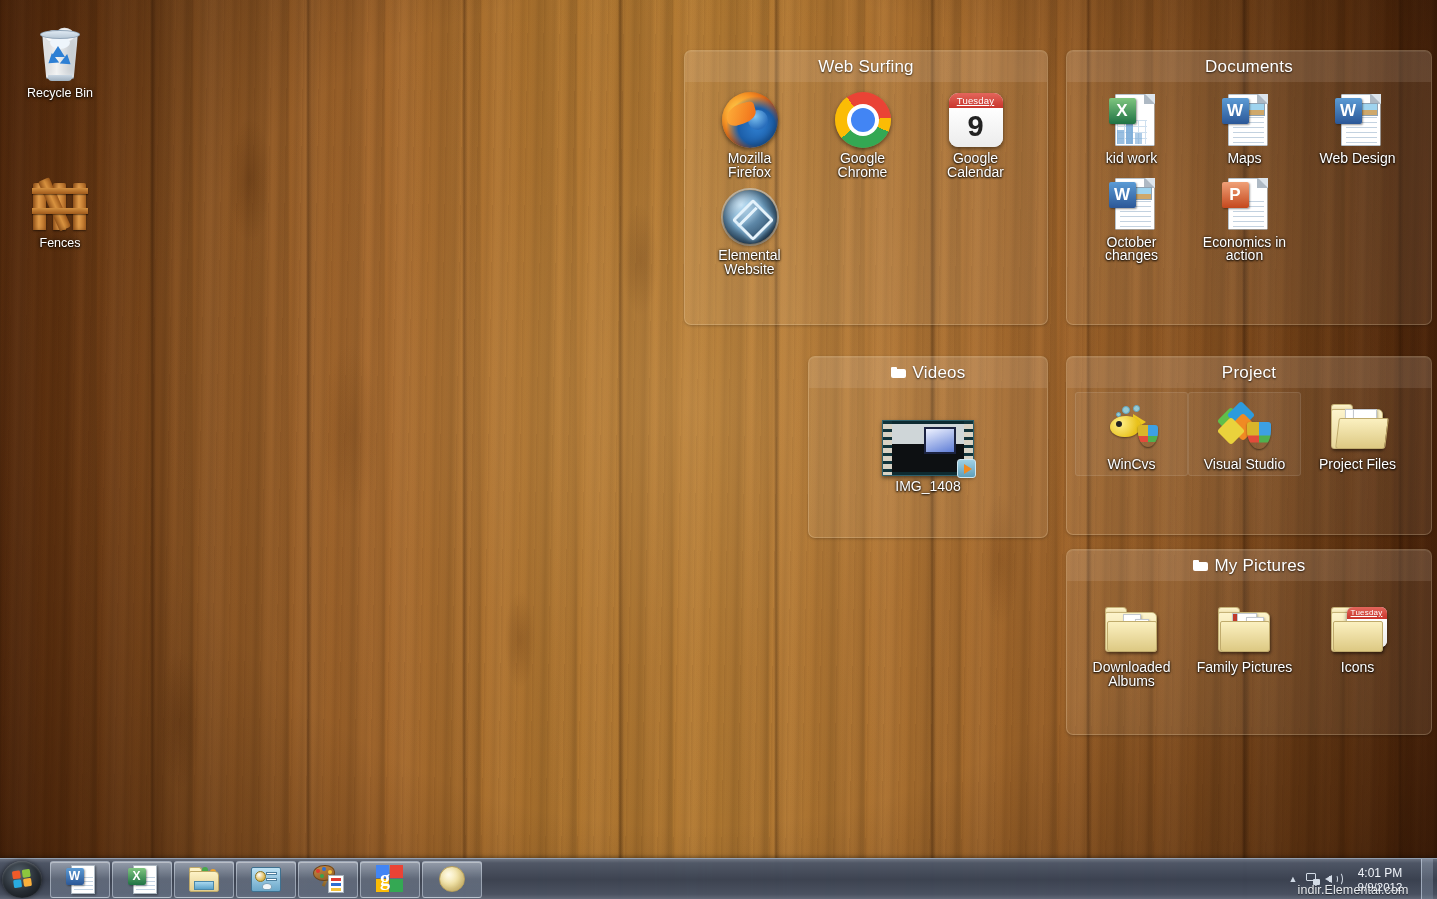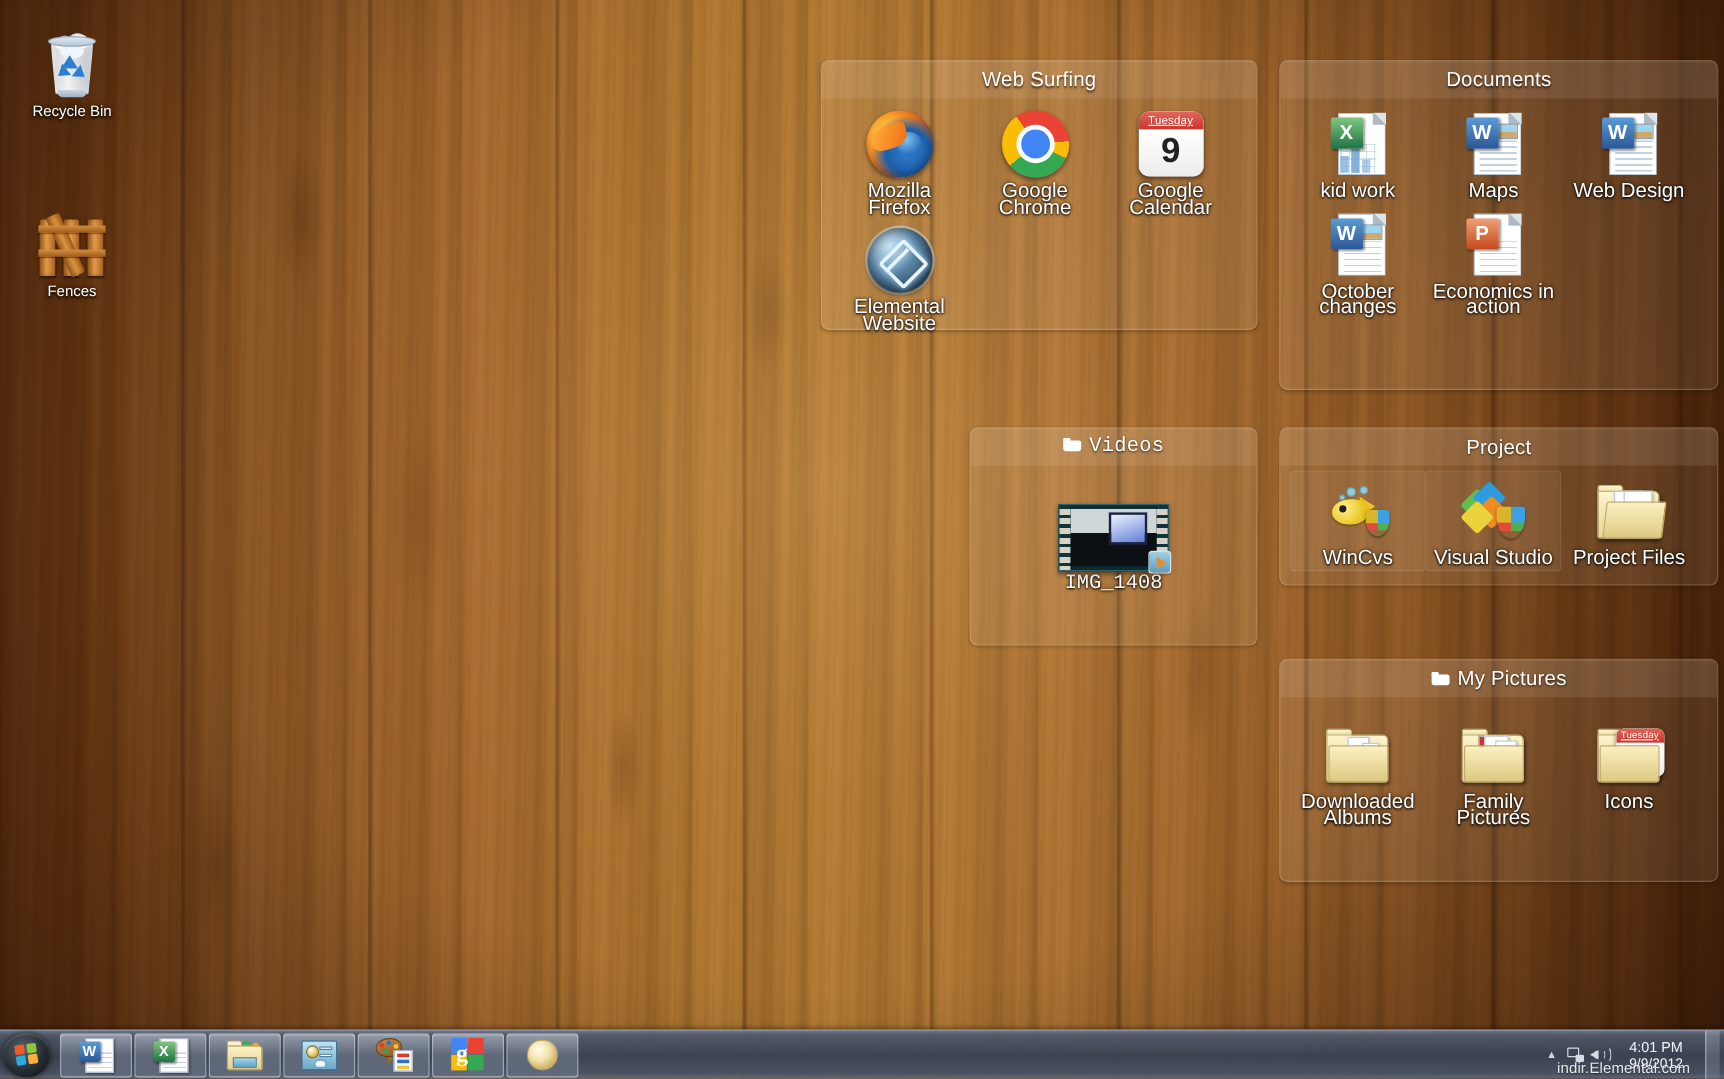--- a/index.html
+++ b/index.html
@@ -159,21 +159,21 @@
     background:#fff; border-radius:1px 1px 0 0;
   }
   .fence-body { display:flex; flex-wrap:wrap; padding:4px 8px 8px; align-content:flex-start; }
 
   .f-item {
     width:113px; padding:5px 2px 4px; text-align:center;
     cursor:default; user-select:none; border-radius:3px;
   }
   .f-item .art { height:58px; display:flex; align-items:center; justify-content:center; }
   .f-item .nm {
-    margin-top:3px; font-size:17px; color:#fff; line-height:13.5px;
+    margin-top:3px; font-size:14px; color:#fff; line-height:13.5px;
     text-shadow:0 1px 2px rgba(0,0,0,0.95), 0 0 3px rgba(0,0,0,0.85);
   }
   .f-item.sel { background:rgba(255,255,255,0.055); box-shadow:inset 0 0 0 1px rgba(255,255,255,0.10); }
 
   
   .ff { width:56px;height:56px;border-radius:50%; position:relative;
     background:radial-gradient(circle at 62% 62%, #2f7fd0 0%, #1c5ea8 38%, rgba(28,94,168,0) 62%),
                radial-gradient(circle at 30% 34%, #ffd34d 0%, #f79325 34%, #e35d13 62%, #c03a08 88%);
     box-shadow:0 2px 4px rgba(0,0,0,.5), inset -2px -3px 6px rgba(0,0,0,.25);
   }
@@ -476,21 +476,21 @@
         <div class="fl-post"></div>
         <div class="fl-post"></div>
       <div class="fl-diag"></div>
       <div class="fl-rail r1"></div>
         <div class="fl-rail r2"></div>
     </div>
   </div>
   <div class="lbl">Fences</div>
 </div>
 
-<div class="fence" style="left:684px; top:50px; width:364px; height:225px;">
+<div class="fence" style="left:684px; top:50px; width:364px; height:275px;">
   <div class="fence-title">Web Surfing</div>
   <div class="fence-body">
 
     <div class="f-item">
       <div class="art">
           <div class="ff"></div>
         </div>
       <div class="nm"><span>Mozilla</span><br>
         <span>Firefox</span></div>
     </div>
@@ -590,21 +590,21 @@
             <div class="badge p">P</div>
           </div>
       </div>
       <div class="nm"><span>Economics in</span><br>
         <span>action</span></div>
     </div>
 
   </div>
 </div>
 
-<div class="fence" style="left:808px; top:356px; width:240px; height:182px;font-family:Liberation Mono, monospace;">
+<div class="fence" style="left:808px; top:356px; width:240px; height:182px;">
   <div class="fence-title">
     <span class="fldr"></span><span>Videos</span>
   </div>
   <div class="fence-body" style="padding-top:26px; justify-content:center; gap:6px;">
 
     <div class="f-item" style="width:105px;">
       <div class="art">
         <div class="vid">
           <div class="pic">
               <div class="scene1"></div>
@@ -616,21 +616,21 @@
             </div>
         </div>
       </div>
       <div class="nm"><span>IMG_1408</span></div>
     </div>
 
 
   </div>
 </div>
 
-<div class="fence" style="left:1066px; top:356px; width:366px; height:132px;">
+<div class="fence" style="left:1066px; top:356px; width:366px; height:179px;">
   <div class="fence-title">Project</div>
   <div class="fence-body">
 
     <div class="f-item sel">
       <div class="art">
         <div class="fish">
           <div class="bub b1"></div>
             <div class="bub b2"></div>
             <div class="bub b3"></div>
           <div class="tail"></div>

